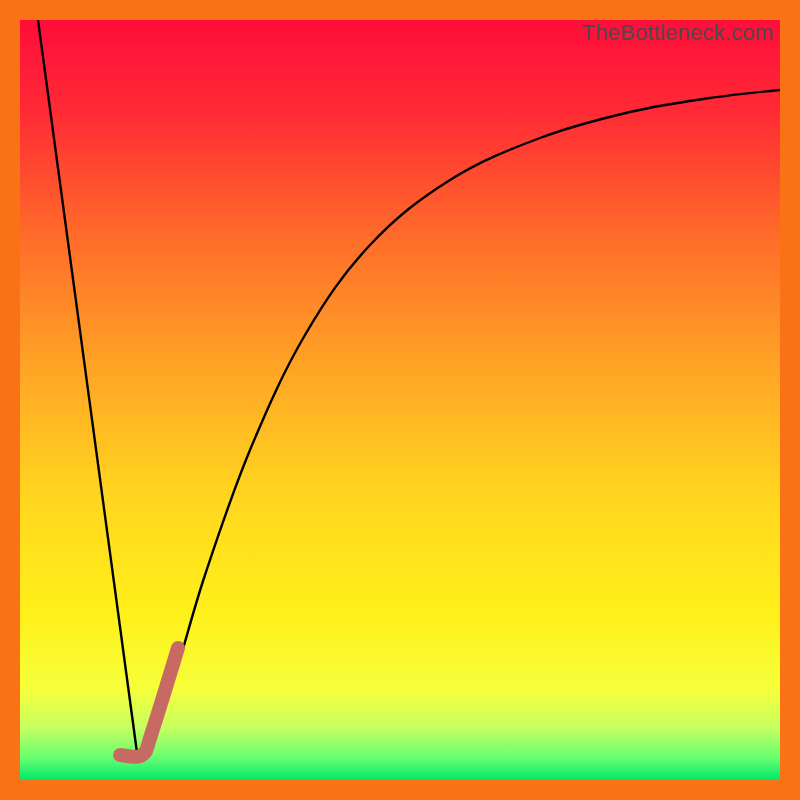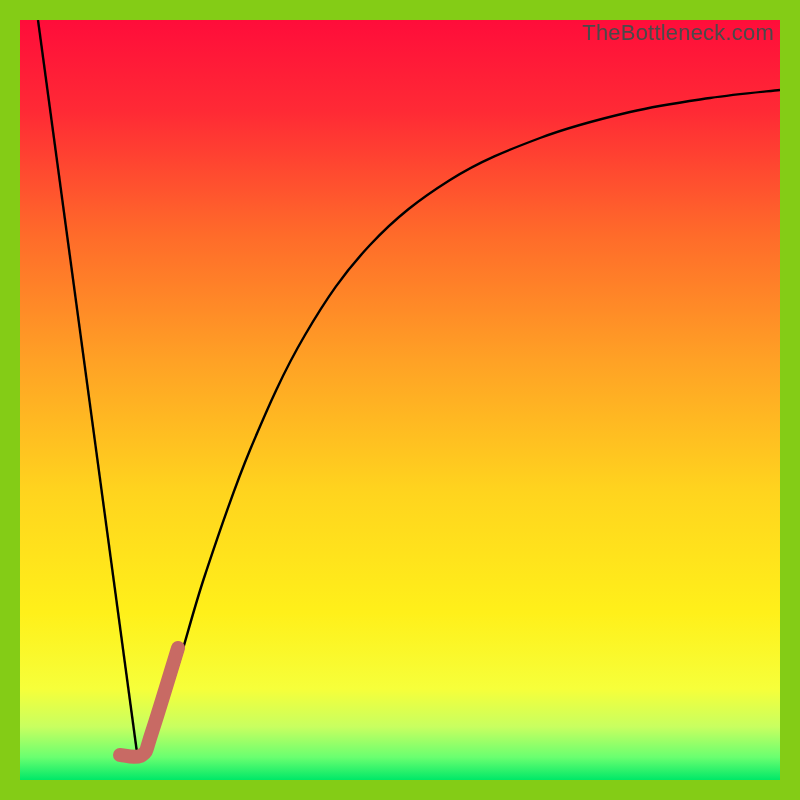--- a/index.html
+++ b/index.html
@@ -1,21 +1,21 @@
 <!DOCTYPE html>
 <html><head>
 <meta charset="utf-8">
 <style>
   * { margin: 0; padding: 0; box-sizing: border-box; }
   html, body { width: 800px; height: 800px; overflow: hidden; background: #000; }
   .stage {
     position: relative;
     width: 800px;
     height: 800px;
-    background: #84cc16;
+    background: #f97316;
   }
   .plot-area {
     position: absolute;
     left: 20px;
     top: 20px;
     width: 760px;
     height: 760px;
     overflow: hidden;
   }
   .gradient {

